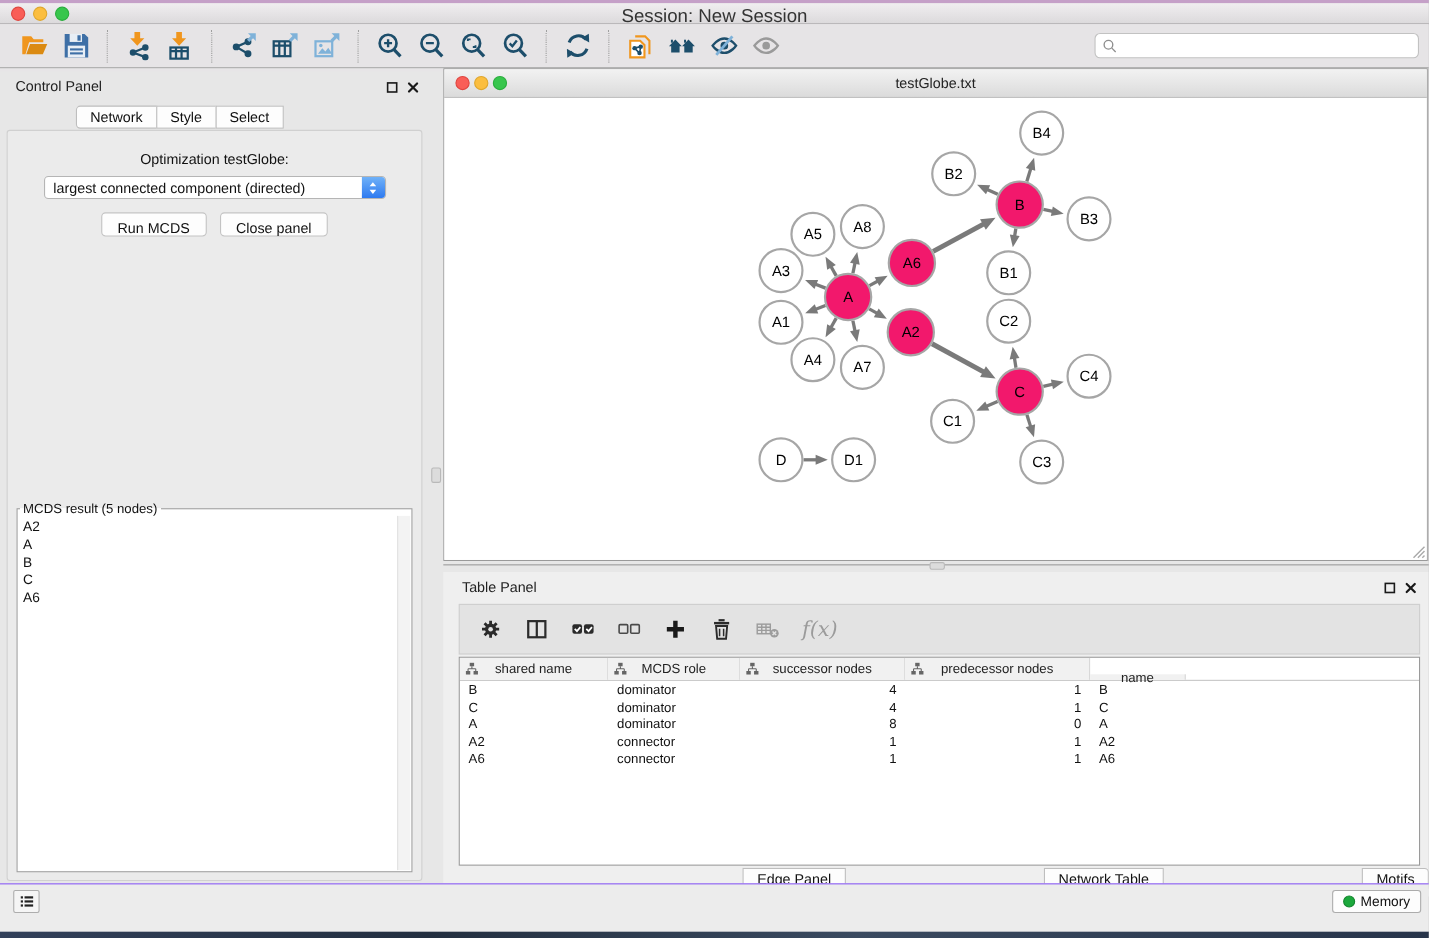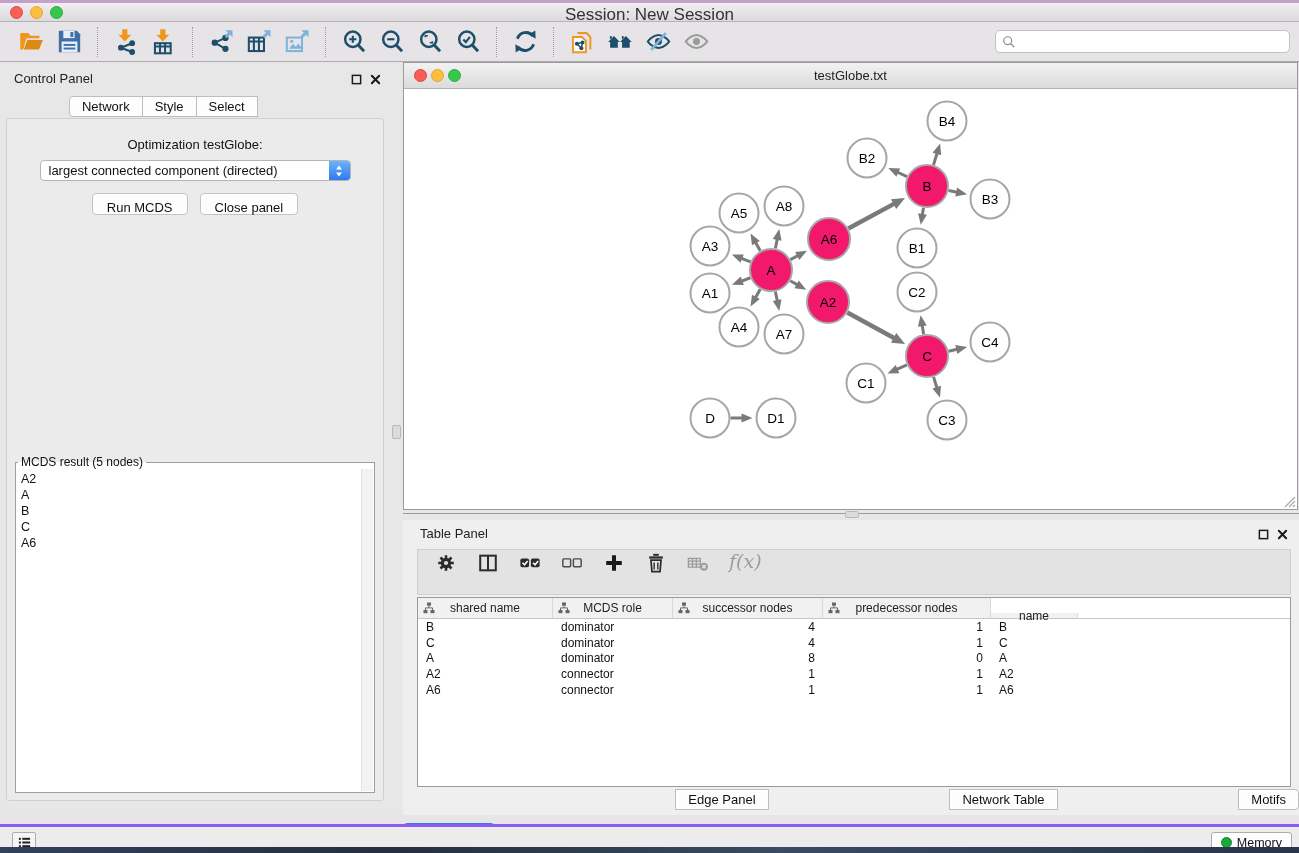--- a/index.html
+++ b/index.html
@@ -66,38 +66,38 @@
        background:linear-gradient(#F2F2F2,#DBDBDB);border-bottom:1px solid #B3B3B3;}
   .nw-titlebar .tl{top:6px;}
   .nw-titlebar .tl.red{left:10px;}  .nw-titlebar .tl.yellow{left:27px;}  .nw-titlebar .tl.green{left:44px;}
   .nw-title{position:absolute;left:0;right:0;top:5px;text-align:center;font-size:13px;color:#222;}
   .nw-canvas{position:absolute;left:0;top:26px;right:0;bottom:0;background:#fff;}
   .nw-canvas svg.graph{position:absolute;left:0;top:0;}
   .resize-grip{position:absolute;right:1px;bottom:1px;width:14px;height:14px;}
   
   .table-panel{position:absolute;left:403px;top:520px;right:0;height:295px;background:#EFEFEF;}
   .tp-toolbar{position:absolute;left:14px;right:8px;top:29px;height:46px;background:#E3E3E3;
-       border:1px solid #CFCFCF;display:flex;align-items:flex-start;padding-left:15px;gap:16px;}
+       border:1px solid #CFCFCF;display:flex;align-items:center;padding-left:15px;gap:16px;}
   .tp-toolbar .tbtn{width:26px;height:26px;}
   .tp-toolbar .tbtn svg{width:22px;height:22px;}
   .fx{font-family:"DejaVu Serif",serif;font-style:italic;font-size:19px;color:#9B9B9B;padding-left:2px;}
   .tp-table{position:absolute;left:14px;right:8px;top:77px;height:190px;background:#fff;
        border:1px solid #9A9A9A;overflow:hidden;}
   .thead{display:flex;height:21px;border-bottom:1px solid #C6C6C6;}
   .th{background:#F1F1F1;border-right:1px solid #D8D8D8;display:flex;align-items:center;
       justify-content:center;font-size:12px;color:#222;position:relative;}
   .th .hicon{position:absolute;left:5px;top:4px;width:12px;height:12px;}
   .trow{display:flex;height:15.8px;align-items:center;}
   .td{font-size:12px;white-space:nowrap;overflow:hidden;}
   .td.left{padding-left:8px;text-align:left;}
   .td.right{padding-right:8px;text-align:right;}
   .tp-tabs{position:absolute;left:0;top:269px;width:100%;display:flex;justify-content:space-between;}
   
-  .statusbar{position:absolute;left:0;bottom:6px;width:100%;height:23px;background:#ECECEC;
-       border-top:3px solid #8b5cf6;}
+  .statusbar{position:absolute;left:0;bottom:6px;width:100%;height:44px;background:#ECECEC;
+       border-top:1px solid #8b5cf6;}
   .list-btn{position:absolute;left:12px;top:5px;width:24px;height:21px;background:#F5F5F5;
        border:1px solid #ADADAD;border-radius:2px;display:flex;align-items:center;justify-content:center;}
   .list-btn svg{width:15px;height:15px;}
   .memory-btn{position:absolute;right:7px;top:5px;height:21px;background:#FDFDFD;border:1px solid #ACACAC;
        border-radius:3px;display:flex;align-items:center;gap:5px;padding:0 9px;font-size:12.5px;}
   .memory-dot{width:11px;height:11px;border-radius:50%;background:#1CA83C;border:1px solid #15862F;}
   .wall-bottom{position:absolute;left:0;bottom:0;width:100%;height:6px;
        background:linear-gradient(90deg,#32405A,#232F40 30%,#3A4A60 60%,#27344A);}
 </style>
 </head>

